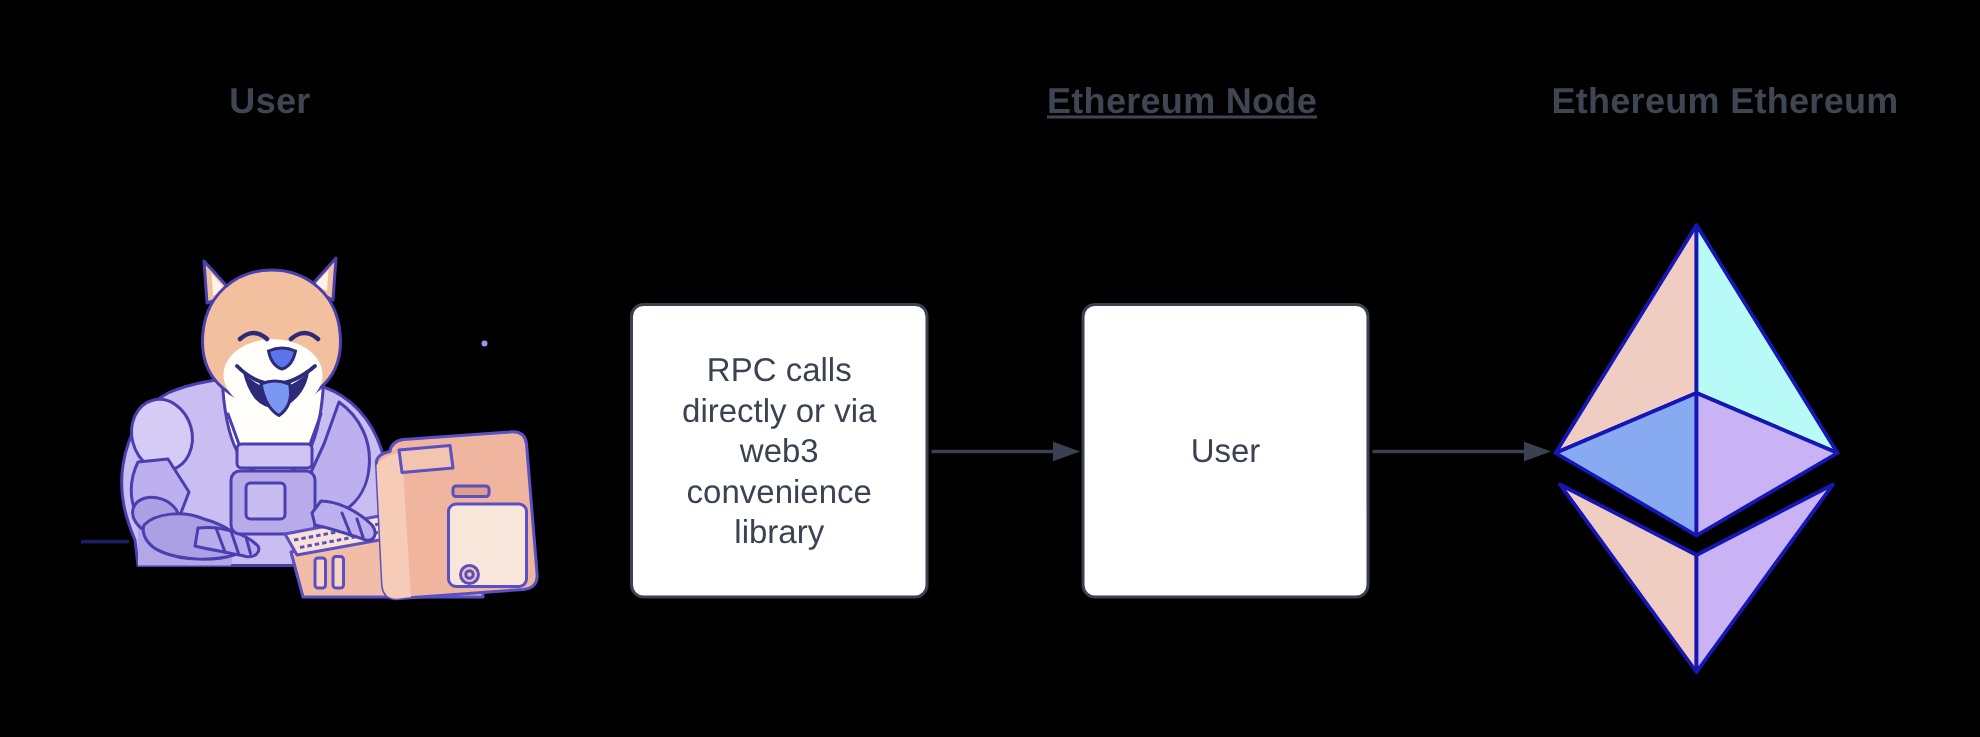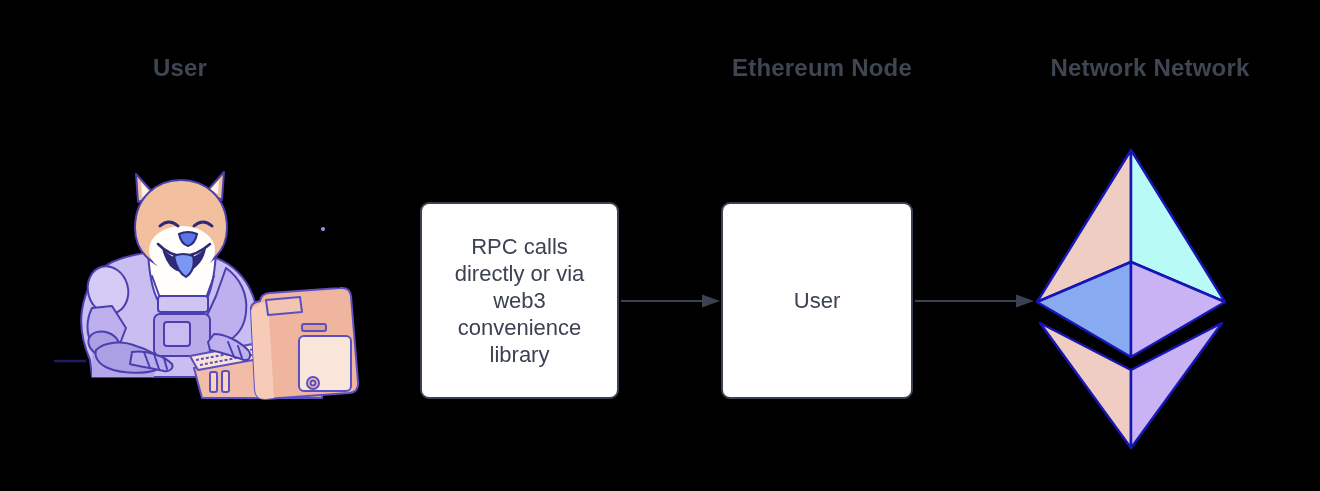--- a/index.html
+++ b/index.html
@@ -3,21 +3,21 @@
 <meta charset="utf-8">
 <style>
   html,body{margin:0;padding:0;background:#000;}
   .canvas{position:relative;width:1320px;height:491px;background:#000000;overflow:hidden;
           font-family:"Liberation Sans",sans-serif;}
   .gfx{position:absolute;left:0;top:0;}
   .col-label{position:absolute;top:54px;font-weight:bold;font-size:24px;line-height:28px;
              color:#3E4653;text-align:center;letter-spacing:.2px;}
   #label-user{left:60px;width:240px;}
   #label-ui{left:399px;width:240px;}
-  #label-node{left:702px;width:240px;}
+  #label-node{left:668px;width:240px;text-decoration:underline;}
   #label-network{left:1020px;width:260px;}
   .node-box{position:absolute;background:#FFFFFF;border:2px solid #3A4150;border-radius:9px;
             box-sizing:border-box;display:flex;align-items:center;justify-content:center;}
   .node-box .txt{font-size:22px;line-height:27px;color:#3B4252;text-align:center;}
   #box-rpc{left:420px;top:202px;width:199px;height:197px;}
   #box-rpc .txt{width:170px;}
   #box-geth{left:721px;top:202px;width:192px;height:197px;}
   .conn{stroke:#3A4150;stroke-width:2.2;}
   .connfill{fill:#3A4150;}
   .eth{stroke:#1616B4;stroke-width:2.5;stroke-linejoin:round;}
@@ -113,21 +113,21 @@
       <polygon class="eth" points="1131,150 1225,302 1131,262" fill="#B8FAF6"></polygon>
       <polygon class="eth" points="1037,302 1131,262 1131,357" fill="#88AAF1"></polygon>
       <polygon class="eth" points="1225,302 1131,262 1131,357" fill="#C9B3F5"></polygon>
       <polygon class="eth" points="1040,323 1131,370 1131,448" fill="#F0CDC2"></polygon>
       <polygon class="eth" points="1222,323 1131,370 1131,448" fill="#C9B3F5"></polygon>
     </g>
   </svg>
 
   <div class="col-label" id="label-user">User</div>
   <div class="col-label" id="label-node">Ethereum Node</div>
-  <div class="col-label" id="label-network">Network Network</div>
+  <div class="col-label" id="label-network">Ethereum Ethereum</div>
 
   <div class="node-box" id="box-rpc">
     <span class="txt">RPC calls directly or via web3 convenience library</span>
   </div>
   <div class="node-box" id="box-geth">
     <span class="txt">User</span>
   </div>
 
 </div>
 

